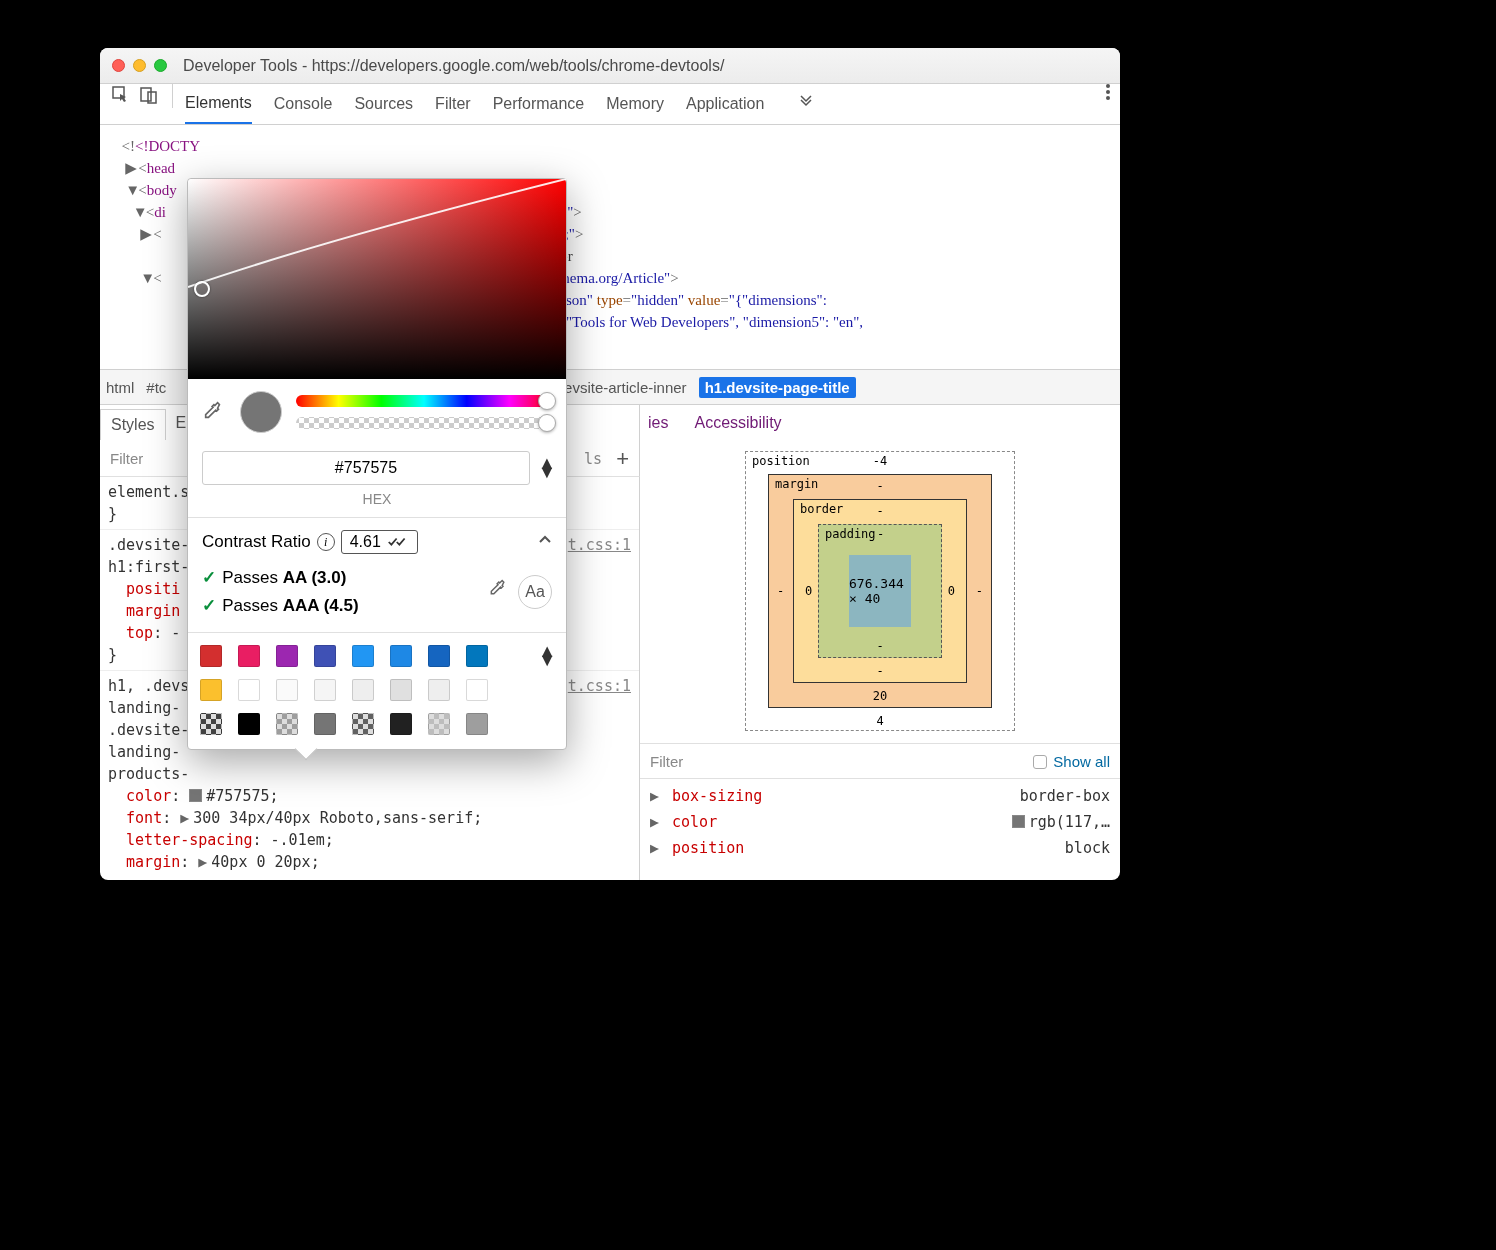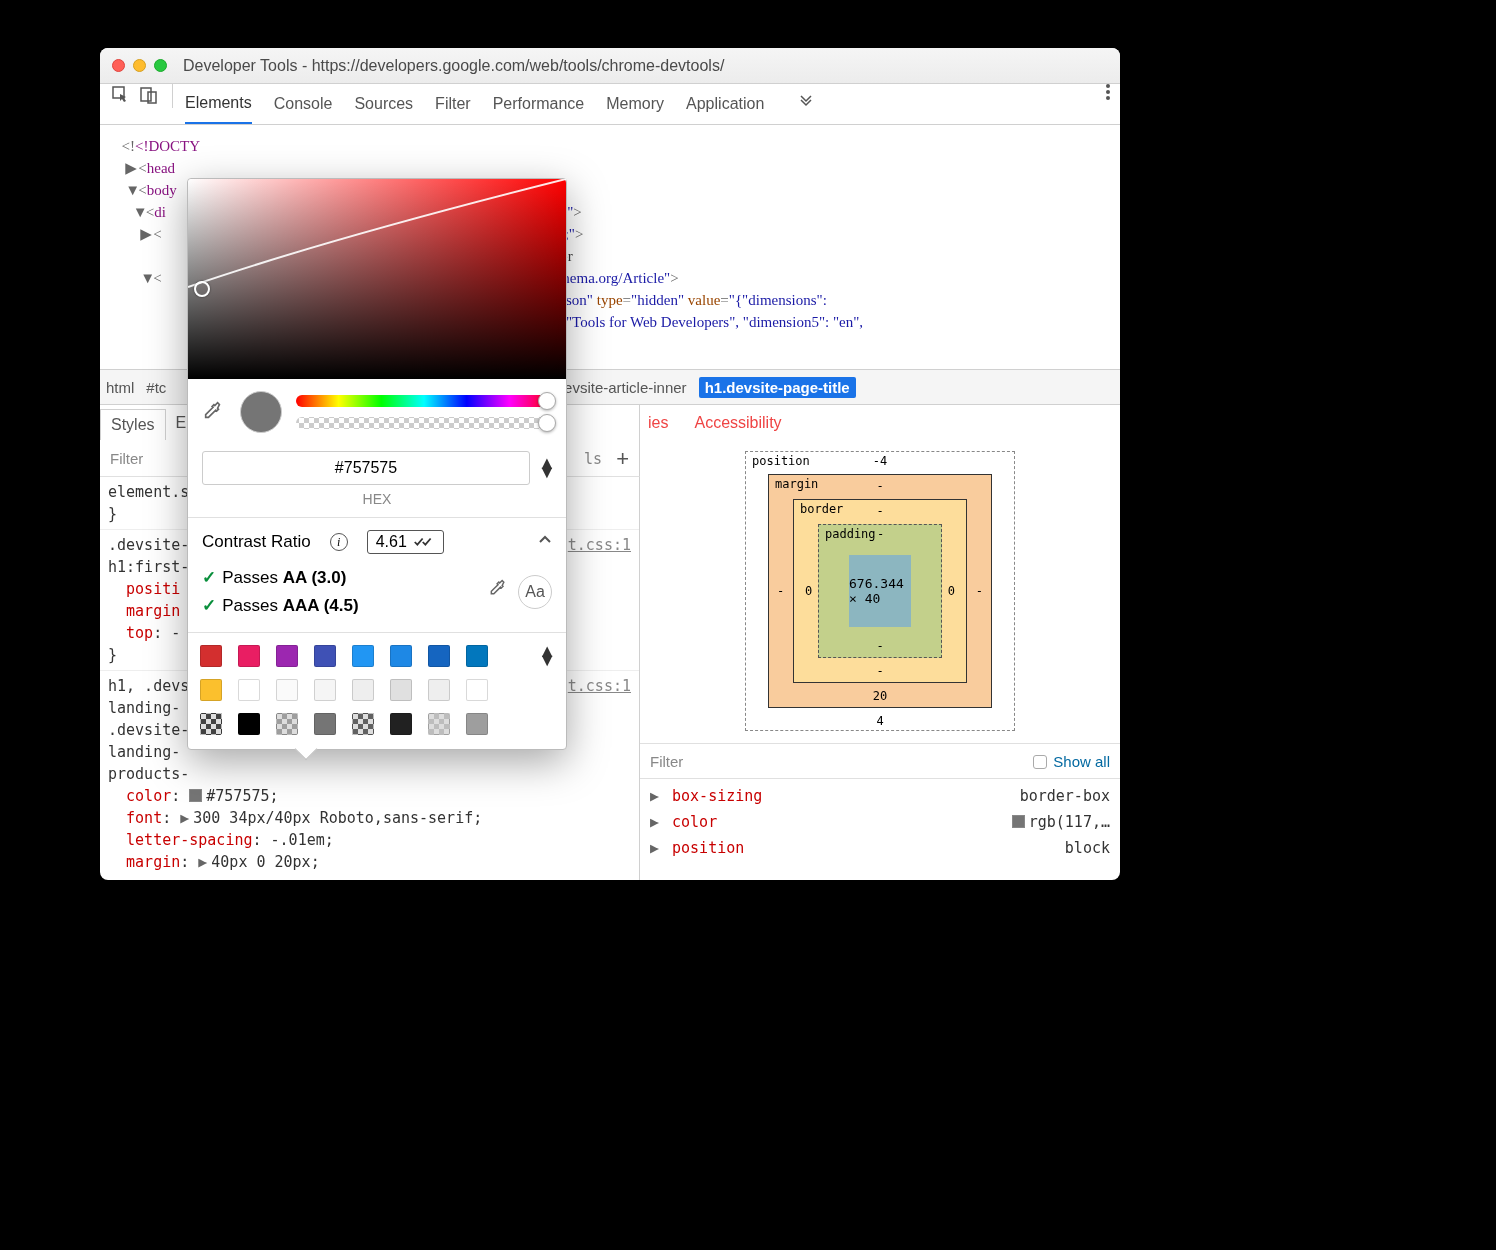--- a/index.html
+++ b/index.html
@@ -27,21 +27,21 @@
 .attr-name { color: #994500; }
 .attr-val { color: #1a1aa6; }
 .op { color: #666; }
 .disclosure { color: #666; display: inline-block; width: 13px; }
 .breadcrumb { position: absolute; left: 0; top: 244px; height: 36px; width: 100%; background: #f5f5f5; border-top: 1px solid #d0d0d0; border-bottom: 1px solid #d0d0d0; display: flex; align-items: center; padding: 0 6px; font-size: 15px; color: #555; gap: 12px; }
 .bc-item { cursor: pointer; }
 .bc-item.active { background: #1a73e8; color: #fff; padding: 2px 6px; border-radius: 2px; font-weight: bold; }
 .stylebar { position: absolute; left: 0; top: 280px; height: 36px; width: 540px; border-right: 1px solid #d0d0d0; display: flex; align-items: center; font-size: 16px; color: #555; }
 .style-tab { padding: 6px 10px; cursor: pointer; }
 .style-tab.active { background: #fff; border: 1px solid #d0d0d0; border-bottom: none; position: relative; top: 1px; }
-.stylebar-right { position: absolute; left: 540px; top: 280px; height: 36px; display: flex; align-items: center; gap: 26px; font-size: 16px; color: #ef4444; padding-left: 8px; }
+.stylebar-right { position: absolute; left: 540px; top: 280px; height: 36px; display: flex; align-items: center; gap: 26px; font-size: 16px; color: #701a75; padding-left: 8px; }
 .style-filter-row { position: absolute; left: 0; top: 316px; height: 36px; width: 540px; border-right: 1px solid #d0d0d0; border-bottom: 1px solid #e0e0e0; display: flex; align-items: center; padding: 0 10px; font-size: 15px; color: #888; justify-content: space-between; }
 .styles-pane { position: absolute; left: 0; top: 352px; width: 540px; bottom: 0; border-right: 1px solid #d0d0d0; font-family: Menlo, monospace; font-size: 15px; line-height: 22px; padding: 4px 8px; color: #333; overflow: hidden; }
 .prop { color: #c80000; }
 .selector { color: #333; }
 .comment-file { color: #888; float: right; text-decoration: underline; }
 .swatch { width: 13px; height: 13px; background: #757575; display: inline-block; vertical-align: -1px; border: 1px solid #888; margin-right: 4px; }
 .computed-pane { position: absolute; left: 540px; top: 316px; right: 0; bottom: 0; font-size: 15px; }
 .box-model { position: relative; width: 270px; height: 280px; margin: 10px auto 0; font-family: Menlo, monospace; font-size: 12px; }
 .bm-layer { position: absolute; border: 1px dashed #888; display: flex; align-items: center; justify-content: center; }
 .bm-pos { left: 0; top: 0; right: 0; bottom: 0; }
@@ -68,21 +68,21 @@
 .color-preview { width: 42px; height: 42px; border-radius: 50%; background: #757575; border: 1px solid #ccc; }
 .sliders { flex: 1; display: flex; flex-direction: column; gap: 10px; }
 .hue-slider { height: 12px; border-radius: 6px; background: linear-gradient(to right, #f00, #ff0, #0f0, #0ff, #00f, #f0f, #f00); position: relative; }
 .alpha-slider { height: 12px; border-radius: 6px; background: repeating-conic-gradient(#ccc 0% 25%, #fff 0% 50%) 50%/10px 10px; position: relative; }
 .slider-thumb { position: absolute; right: -4px; top: -3px; width: 18px; height: 18px; border-radius: 50%; background: #fff; border: 1px solid #aaa; box-shadow: 0 1px 3px rgba(0,0,0,0.3); }
 .hex-row { padding: 6px 14px 2px; display: flex; align-items: center; gap: 8px; }
 .hex-input { flex: 1; height: 34px; border: 1px solid #ccc; border-radius: 3px; text-align: center; font-size: 16px; font-family: inherit; }
 .hex-spinner { width: 14px; color: #333; cursor: pointer; font-size: 18px; line-height: 9px; }
 .hex-label { text-align: center; color: #888; font-size: 14px; padding: 4px 0 10px; }
 .section { border-top: 1px solid #e0e0e0; padding: 12px 14px; }
-.contrast-head { display: flex; align-items: center; gap: 19px; font-size: 17px; }
+.contrast-head { display: flex; align-items: center; gap: 6px; font-size: 17px; }
 .info-icon { width: 18px; height: 18px; border: 1.5px solid #555; border-radius: 50%; display: flex; align-items: center; justify-content: center; font-size: 12px; font-family: Georgia, serif; font-style: italic; }
 .ratio-box { border: 1px solid #555; border-radius: 3px; padding: 2px 8px; display: flex; align-items: center; gap: 6px; font-size: 16px; }
 .checks { display: inline-flex; align-items: center; }
 .checks svg { width: 14px; height: 14px; }
 .expand-toggle { margin-left: auto; cursor: pointer; color: #555; }
 .pass-rows { margin-top: 10px; font-size: 17px; line-height: 28px; display: flex; justify-content: space-between; align-items: center; }
 .pass-col { }
 .check-mark { color: #0a8f3c; margin-right: 6px; font-weight: bold; }
 .right-icons { display: flex; gap: 10px; align-items: center; }
 .circle-btn { width: 34px; height: 34px; border: 1px solid #ccc; border-radius: 50%; display: flex; align-items: center; justify-content: center; color: #555; cursor: pointer; font-size: 16px; }

